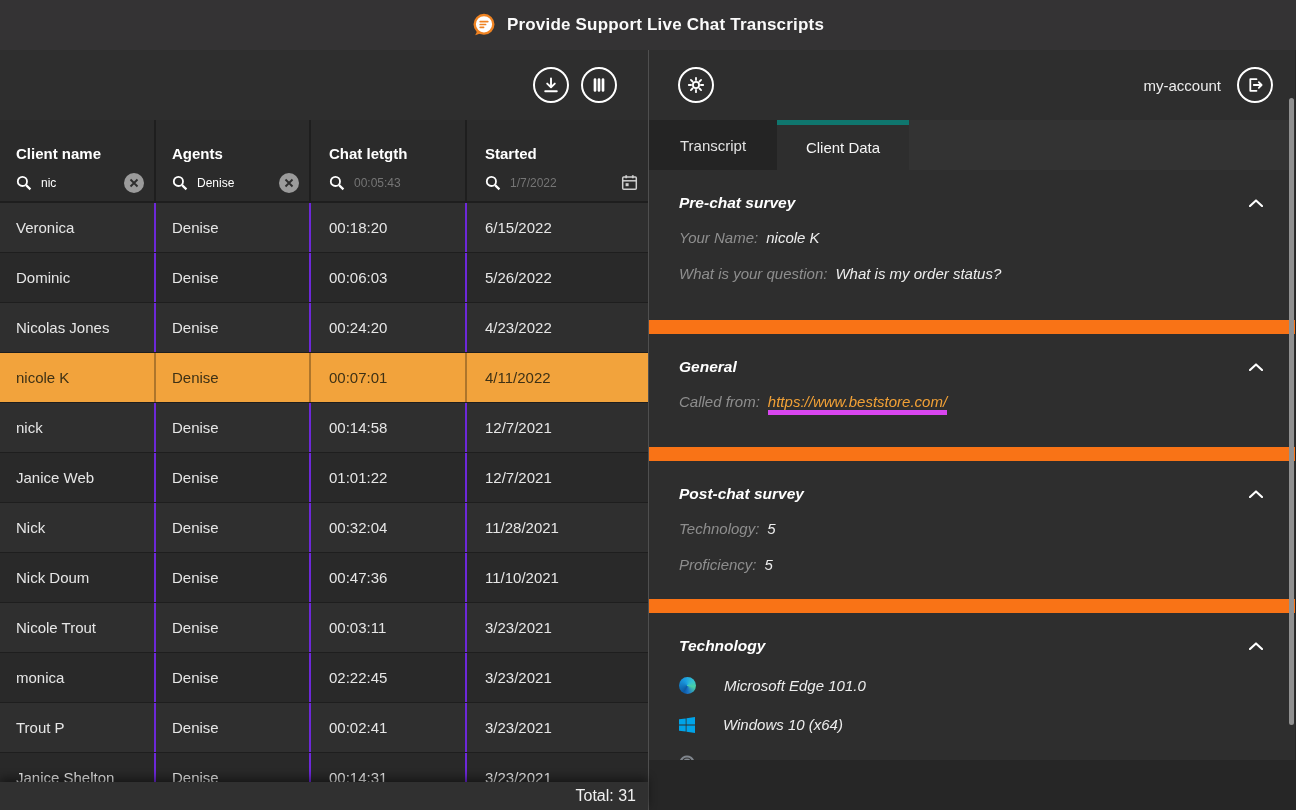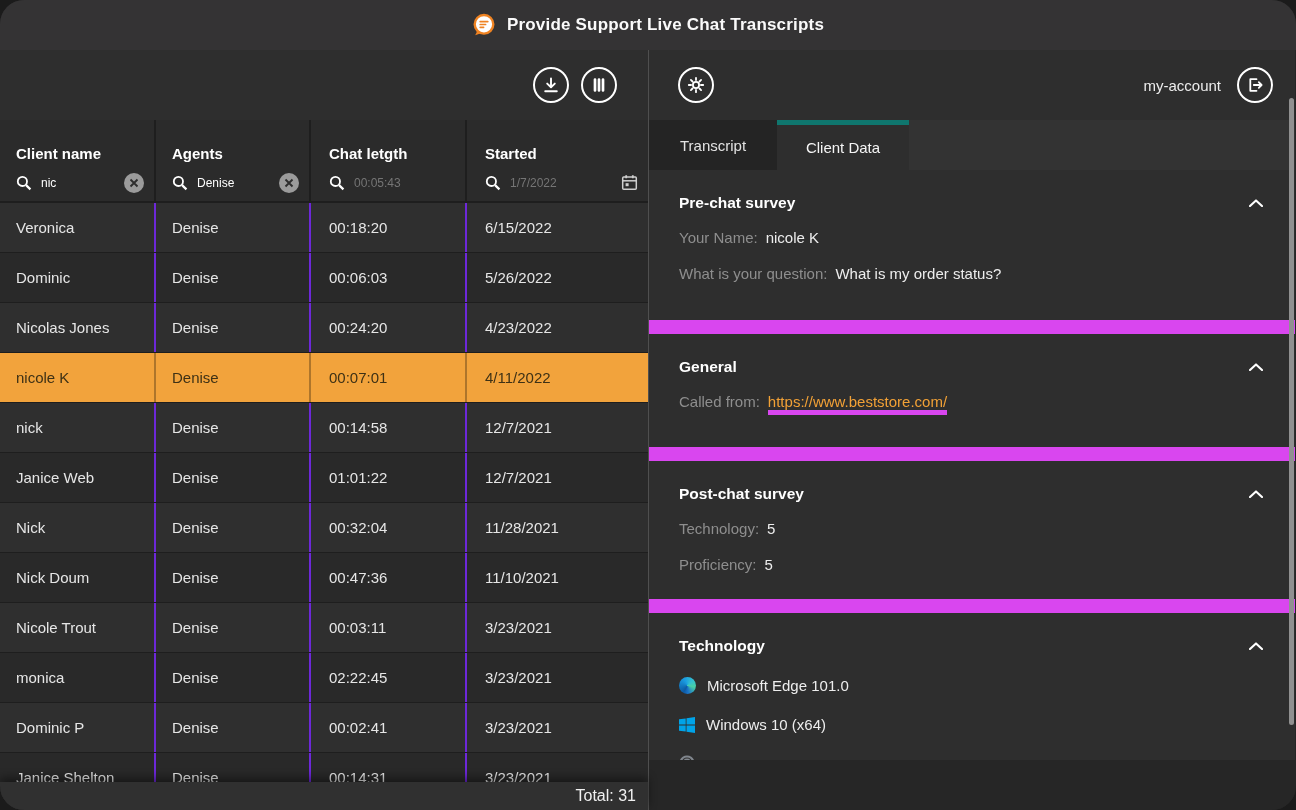--- a/index.html
+++ b/index.html
@@ -1,18 +1,18 @@
 <!DOCTYPE html>
 <html><head>
 <meta charset="utf-8">
 <style>
   * { margin:0; padding:0; box-sizing:border-box; }
   html,body { background:#1b1b1b; }
   body { font-family:"Liberation Sans","DejaVu Sans",sans-serif; }
-  .app { position:relative; width:1296px; height:810px; background:#262626; overflow:hidden; color:#f2f2f2;border-radius:24px; }
+  .app { position:relative; width:1296px; height:810px; background:#262626; overflow:hidden; color:#f2f2f2; }
 
   
   .topbar { height:50px; background:#343334; display:flex; align-items:center; justify-content:center; gap:11px; }
   .topbar .title { font-size:17px; font-weight:bold; color:#fafafa; letter-spacing:.2px; }
 
   
   .main { display:flex; height:760px; }
   .left-pane { width:649px; border-right:1px solid #4f4f4f; position:relative; background:#2b2b2b; }
   .right-pane { width:646px; position:relative; background:#262626; }
 
@@ -51,35 +51,35 @@
 
   .total-bar { position:absolute; left:0; right:0; bottom:0; height:28px; background:#303030; box-shadow:0 -4px 10px rgba(0,0,0,.45); display:flex; align-items:center; justify-content:flex-end; padding-right:12px; z-index:5; }
   .total-label { font-size:16px; color:#f0f0f0; }
 
   
   .tabbar { height:50px; background:#333333; display:flex; }
   .tab { width:128px; display:flex; align-items:center; justify-content:center; font-size:15px; color:#e2e2e2; cursor:pointer; background:#242424; }
   .tab.active { width:132px; background:#2e2e2e; border-top:5px solid #0f766e; color:#f5f5f5; }
 
   
-  .content { height:590px; position:relative; overflow:hidden; background:#d946ef; }
+  .content { height:590px; position:relative; overflow:hidden; background:#f97316;font-style:italic; }
   .section { background:#2e2e2e; padding:24px 30px 24px 30px; }
   .section + .section { margin-top:14px; }
   .section-head { display:flex; align-items:center; justify-content:space-between; }
   .section-title { font-size:15.5px; font-weight:bold; color:#ffffff; }
   .collapse-btn { background:none; border:none; cursor:pointer; display:flex; padding:2px; }
   .field { margin-top:16px; font-size:15px; line-height:20px; }
   .field .lbl { color:#8e8e8e; margin-right:8px; }
   .field .val { color:#ededed; }
   a.link { color:#f2a136; text-decoration:none; border-bottom:5px solid #d946ef; }
   .section.pre { min-height:150px; }
   .section.gen { min-height:113px; }
   .section.post { min-height:128px; }
   .section.tech { min-height:230px; padding-bottom:40px; }
-  .tech-item { display:flex; align-items:center; gap:11px; margin-top:22px; font-size:15px; color:#ededed; }
+  .tech-item { display:flex; align-items:center; gap:28px; margin-top:22px; font-size:15px; color:#ededed; }
   .edge-dot { width:17px; height:17px; border-radius:50%; background:conic-gradient(from 210deg,#0c59a4,#1b9de2 35%,#35c1cf 55%,#49d0a5 70%,#1b74c8 90%,#0c59a4); flex:0 0 auto; }
 
   .scroll-thumb { position:absolute; right:1px; top:48px; width:5px; height:627px; background:#909090; border-radius:3px; cursor:pointer; z-index:6; }
 </style>
 </head>
 <body>
 
 <div class="app">
 
   <div class="topbar">
@@ -242,21 +242,21 @@
             <div class="cell">00:03:11</div>
             <div class="cell">3/23/2021</div>
           </div>
           <div class="row">
             <div class="cell">monica</div>
             <div class="cell">Denise</div>
             <div class="cell">02:22:45</div>
             <div class="cell">3/23/2021</div>
           </div>
           <div class="row">
-            <div class="cell">Dominic P</div>
+            <div class="cell">Trout P</div>
             <div class="cell">Denise</div>
             <div class="cell">00:02:41</div>
             <div class="cell">3/23/2021</div>
           </div>
           <div class="row">
             <div class="cell">Janice Shelton</div>
             <div class="cell">Denise</div>
             <div class="cell">00:14:31</div>
             <div class="cell">3/23/2021</div>
           </div>

